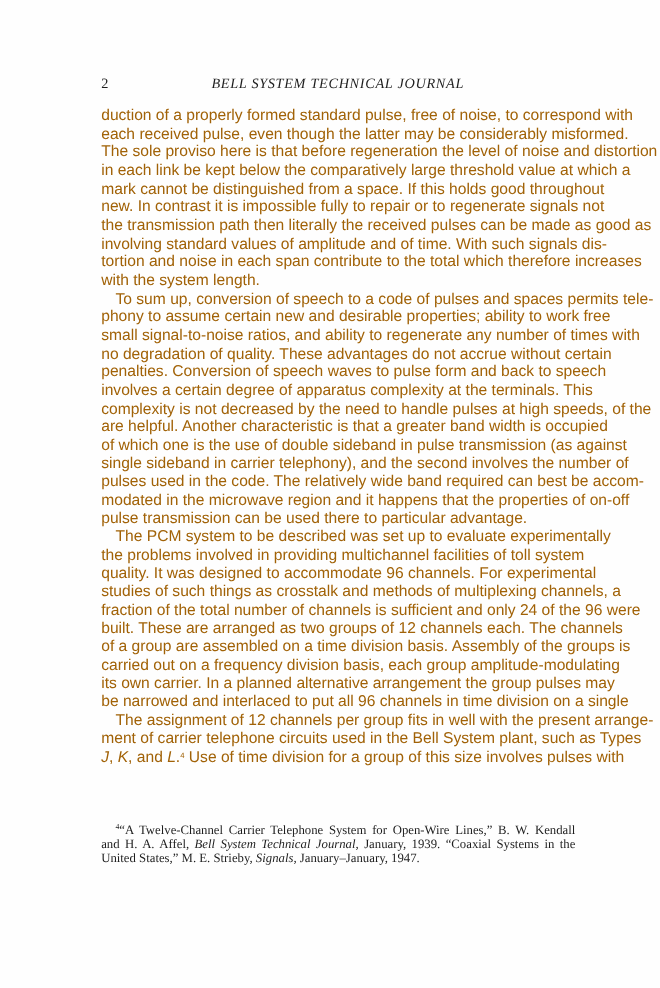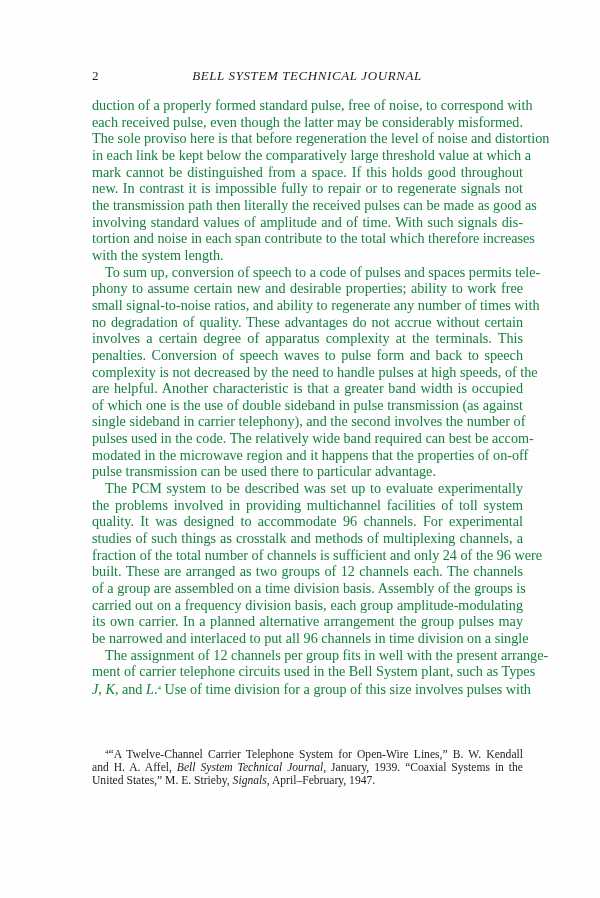--- a/index.html
+++ b/index.html
@@ -3,21 +3,21 @@
 <meta charset="utf-8">
 <style>
   html, body { margin:0; padding:0; background:#ffffff; }
   body { width:600px; height:898px; position:relative; overflow:hidden; }
   .page { position:absolute; left:0; top:0; width:600px; height:898px; background:#fefefe; }
   .running-head { position:absolute; top:68px; left:92px; width:430px; height:18px;
     font-family:"Liberation Serif","DejaVu Serif",serif; font-size:13px; color:#1e1e1e; }
   .page-num { position:absolute; left:0; top:0; }
   .journal-title { position:absolute; left:0; right:0; top:0; text-align:center; font-style:italic; letter-spacing:0.6px; }
   .body-text { position:absolute; top:97px; left:92px; width:431px;
-    font-family:Liberation Serif, serif; font-size:14.2px; line-height:16.65px; color:#15803d; }
+    font-family:Liberation Sans, sans-serif; font-size:14.2px; line-height:16.65px; color:#a16207; }
   .line { display:block; text-align:justify; text-align-last:justify; white-space:nowrap; }
   .line.last { text-align-last:left; }
   .line.indent { padding-left:13px; }
   .footnote { position:absolute; top:746px; left:92px; width:431px;
     font-family:"Liberation Serif","DejaVu Serif",serif; font-size:11.6px; line-height:13.2px; color:#1e1e1e; }
   .footnote .line.indent { padding-left:13px; }
   sup { font-size:7px; vertical-align:4px; }
   em { font-style:italic; }
 </style>
 </head>
@@ -40,22 +40,22 @@
     <span class="line">new. In contrast it is impossible fully to repair or to regenerate signals not</span>
     <span class="line">the transmission path then literally the received pulses can be made as good as</span>
     <span class="line">involving standard values of amplitude and of time. With such signals dis-</span>
     <span class="line">tortion and noise in each span contribute to the total which therefore increases</span>
     <span class="line last">with the system length.</span>
 
     <span class="line indent">To sum up, conversion of speech to a code of pulses and spaces permits tele-</span>
     <span class="line">phony to assume certain new and desirable properties; ability to work free</span>
     <span class="line">small signal-to-noise ratios, and ability to regenerate any number of times with</span>
     <span class="line">no degradation of quality. These advantages do not accrue without certain</span>
+    <span class="line">penalties. Conversion of speech waves to pulse form and back to speech</span>
     <span class="line">involves a certain degree of apparatus complexity at the terminals. This</span>
-    <span class="line">penalties. Conversion of speech waves to pulse form and back to speech</span>
     <span class="line">complexity is not decreased by the need to handle pulses at high speeds, of the</span>
     <span class="line">are helpful. Another characteristic is that a greater band width is occupied</span>
     <span class="line">of which one is the use of double sideband in pulse transmission (as against</span>
     <span class="line">single sideband in carrier telephony), and the second involves the number of</span>
     <span class="line">pulses used in the code. The relatively wide band required can best be accom-</span>
     <span class="line">modated in the microwave region and it happens that the properties of on-off</span>
     <span class="line last">pulse transmission can be used there to particular advantage.</span>
 
     <span class="line indent">The PCM system to be described was set up to evaluate experimentally</span>
     <span class="line">the problems involved in providing multichannel facilities of toll system</span>
@@ -69,16 +69,16 @@
     <span class="line">be narrowed and interlaced to put all 96 channels in time division on a single</span>
 
     <span class="line indent">The assignment of 12 channels per group fits in well with the present arrange-</span>
     <span class="line">ment of carrier telephone circuits used in the Bell System plant, such as Types</span>
     <span class="line"><em>J</em><span>, </span><em>K</em><span>, and </span><em>L</em>.<sup>4</sup><span> Use of time division for a group of this size involves pulses with</span></span>
   </div>
 
   <div class="footnote">
     <span class="line indent"><sup>4</sup><span>“A Twelve-Channel Carrier Telephone System for Open-Wire Lines,” B. W. Kendall</span></span>
     <span class="line"><span>and H. A. Affel, </span><em>Bell System Technical Journal</em><span>, January, 1939. “Coaxial Systems in the</span></span>
-    <span class="line last"><span>United States,” M. E. Strieby, </span><em>Signals</em><span>, April–February, 1947.</span></span>
+    <span class="line last"><span>United States,” M. E. Strieby, </span><em>Signals</em><span>, January–January, 1947.</span></span>
   </div>
 
 </div>
 
 </body></html>

